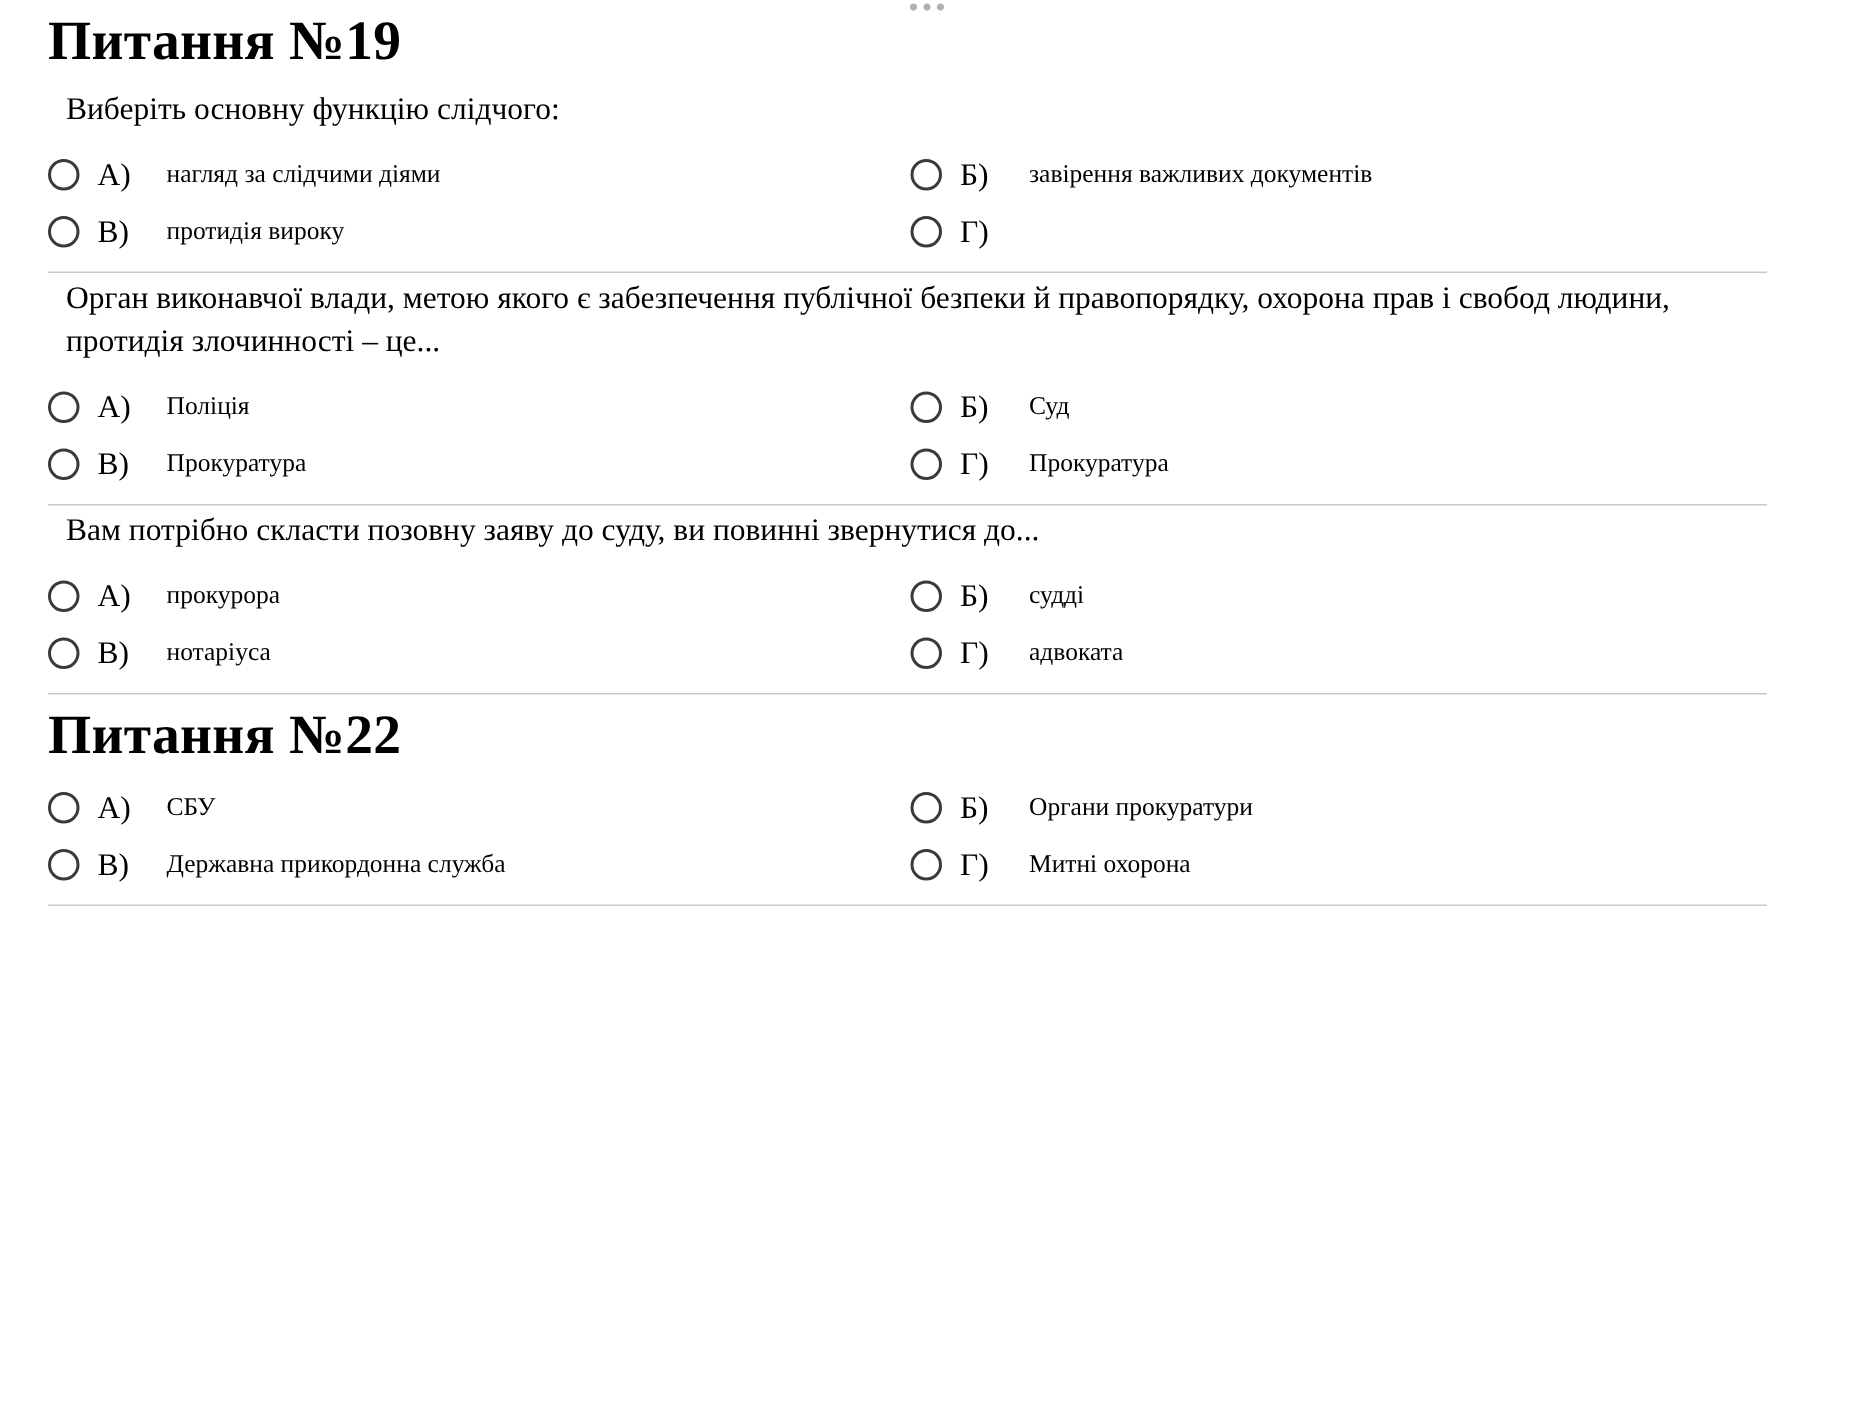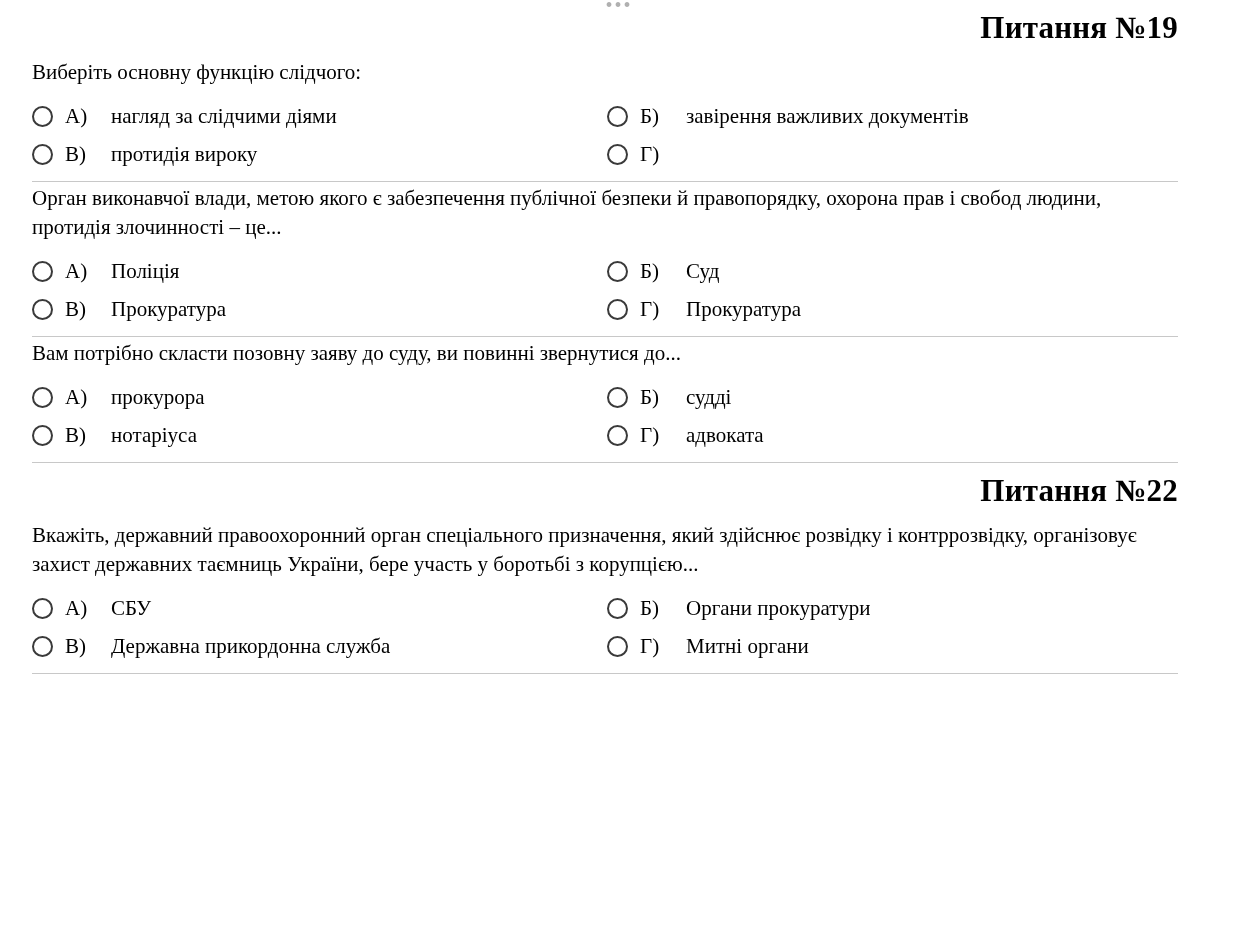--- a/index.html
+++ b/index.html
@@ -31,30 +31,29 @@
     line-height: 10px;
     letter-spacing: 2px;
     user-select: none;
   }
   .question-block {
     padding-top: 2px;
   }
   .q-title {
     font-family: "Liberation Serif", "DejaVu Serif", serif;
     font-weight: bold;
-    font-size: 31px;
+    font-size: 37px;
     line-height: 40px;
     margin: 6px 0 10px 0;
     letter-spacing: 0.2px;
-    text-align: right;
   }
   .q-text {
     font-size: 21px;
     line-height: 29px;
-    margin: 0 0 12px 0;
+    margin: 0 0 12px 12px;
     max-width: 1140px;
   }
   .options {
     display: grid;
     grid-template-columns: 575px 1fr;
     row-gap: 4px;
     column-gap: 0px;
     margin-bottom: 10px;
   }
   .option {
@@ -72,21 +71,21 @@
     margin-right: 12px;
     background: #fff;
   }
   .opt-letter {
     font-size: 21px;
     line-height: 28px;
     width: 46px;
     flex: 0 0 auto;
   }
   .opt-text {
-    font-size: 21px;
+    font-size: 17px;
     line-height: 28px;
   }
   .divider {
     border: none;
     border-top: 1px solid #c8c8c8;
     margin: 6px 0 0 0;
     width: 1146px;
   }
 </style>
 </head>
@@ -172,39 +171,38 @@
         <span class="radio"></span>
         <span class="opt-letter">Г)</span>
         <span class="opt-text">адвоката</span>
       </div>
     </div>
     <hr class="divider">
   </div>
 
   <div class="question-block">
     <div class="q-title">Питання №22</div>
-    <div class="q-text">Вкажіть, державний правоохоронний орган спеціального призначення, який здійснює розвідку і контррозвідку, організовує захист державних таємниць України, бере участь у боротьбі з корупцією...</div>
     <div class="options">
       <div class="option">
         <span class="radio"></span>
         <span class="opt-letter">А)</span>
         <span class="opt-text">СБУ</span>
       </div>
       <div class="option">
         <span class="radio"></span>
         <span class="opt-letter">Б)</span>
         <span class="opt-text">Органи прокуратури</span>
       </div>
       <div class="option">
         <span class="radio"></span>
         <span class="opt-letter">В)</span>
         <span class="opt-text">Державна прикордонна служба</span>
       </div>
       <div class="option">
         <span class="radio"></span>
         <span class="opt-letter">Г)</span>
-        <span class="opt-text">Митні органи</span>
+        <span class="opt-text">Митні охорона</span>
       </div>
     </div>
     <hr class="divider">
   </div>
 
 </div>
 
 </body></html>

